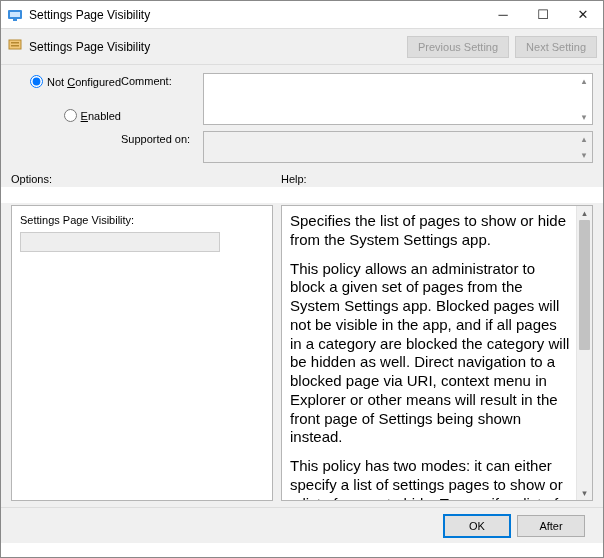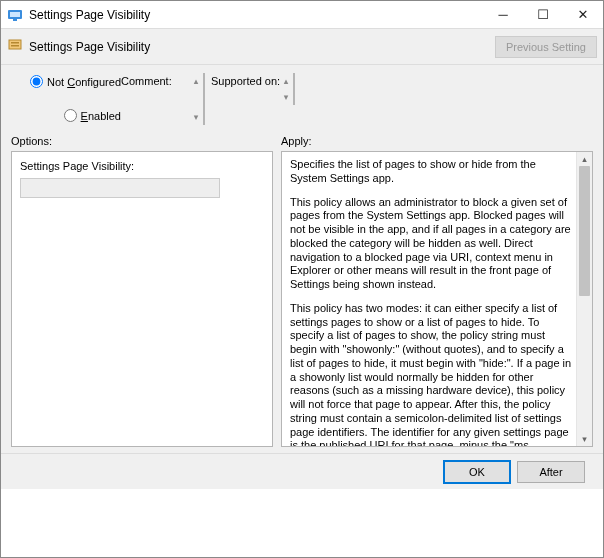--- a/index.html
+++ b/index.html
@@ -74,20 +74,21 @@
       display: flex;
       align-items: center;
       gap: 4px;
     }
     .radio-row input { margin: 0; }
     .radio-row label { font-size: 11px; }
     .radio-row label u { text-decoration: underline; }
     .fields {
       flex: 1;
       display: flex;
+      flex-direction: column;
       gap: 6px;
     }
     .field-row {
       display: flex;
       align-items: flex-start;
       gap: 4px;
     }
     .field-label {
       width: 78px;
       text-align: left;
@@ -123,20 +124,21 @@
       padding: 6px 10px 2px 10px;
       background: #f0f0f0;
     }
     .labels-row .left { width: 270px; }
     .lower {
       display: flex;
       padding: 2px 10px 6px 10px;
       gap: 8px;
       background: #f0f0f0;
       height: 304px;
+      margin-top: 16px;
     }
     .options-panel {
       width: 262px;
       border: 1px solid #b5b5b5;
       background: #fff;
       padding: 8px;
     }
     .opt-label { margin-bottom: 6px; }
     .opt-input {
       width: 200px;
@@ -149,21 +151,21 @@
       flex: 1;
       border: 1px solid #b5b5b5;
       background: #fff;
       position: relative;
       display: flex;
     }
     .help-text {
       flex: 1;
       padding: 6px 4px 18px 8px;
       overflow: hidden;
-      font-size: 11px;
+      font-size: 15px;
       line-height: 1.25;
     }
     .help-text p { margin-bottom: 10px; }
     .help-scroll {
       width: 16px;
       background: #f0f0f0;
       position: relative;
       border-left: 1px solid #e5e5e5;
     }
     .help-scroll .arrow {
@@ -235,20 +237,21 @@
 <div class="subheader">
   <span class="app-icon">
     <svg width="16" height="16" viewBox="0 0 16 16">
         <rect x="2" y="2" width="12" height="9" fill="#f2c879" stroke="#b58830"></rect>
         <rect x="4" y="4" width="8" height="1.5" fill="#b58830"></rect>
         <rect x="4" y="7" width="8" height="1.5" fill="#b58830"></rect>
       </svg>
   </span>
   <div class="sub-title">Settings Page Visibility</div>
   <button class="nav-btn">Previous Setting</button>
+  <button class="nav-btn">Next Setting</button>
 </div>
 
 <div class="upper">
   <div class="radios">
     <div class="radio-row">
       <input type="radio" name="state" checked="" style="">
       <label>Not <u>C</u>onfigured</label>
     </div>
     <div class="radio-row">
       <input type="radio" name="state" style="">
@@ -272,21 +275,21 @@
           <div class="arrow">▴</div>
           <div class="arrow">▾</div>
         </div>
       </div>
     </div>
   </div>
 </div>
 
 <div class="labels-row">
   <div class="left">Options:</div>
-  <div>Apply:</div>
+  <div>Help:</div>
 </div>
 
 <div class="lower">
   <div class="options-panel">
     <div class="opt-label">Settings Page Visibility:</div>
     <input class="opt-input" type="text" disabled="" value="" style="">
   </div>
   <div class="help-panel">
     <div class="help-text">
       <p>Specifies the list of pages to show or hide from the System Settings app.</p>

